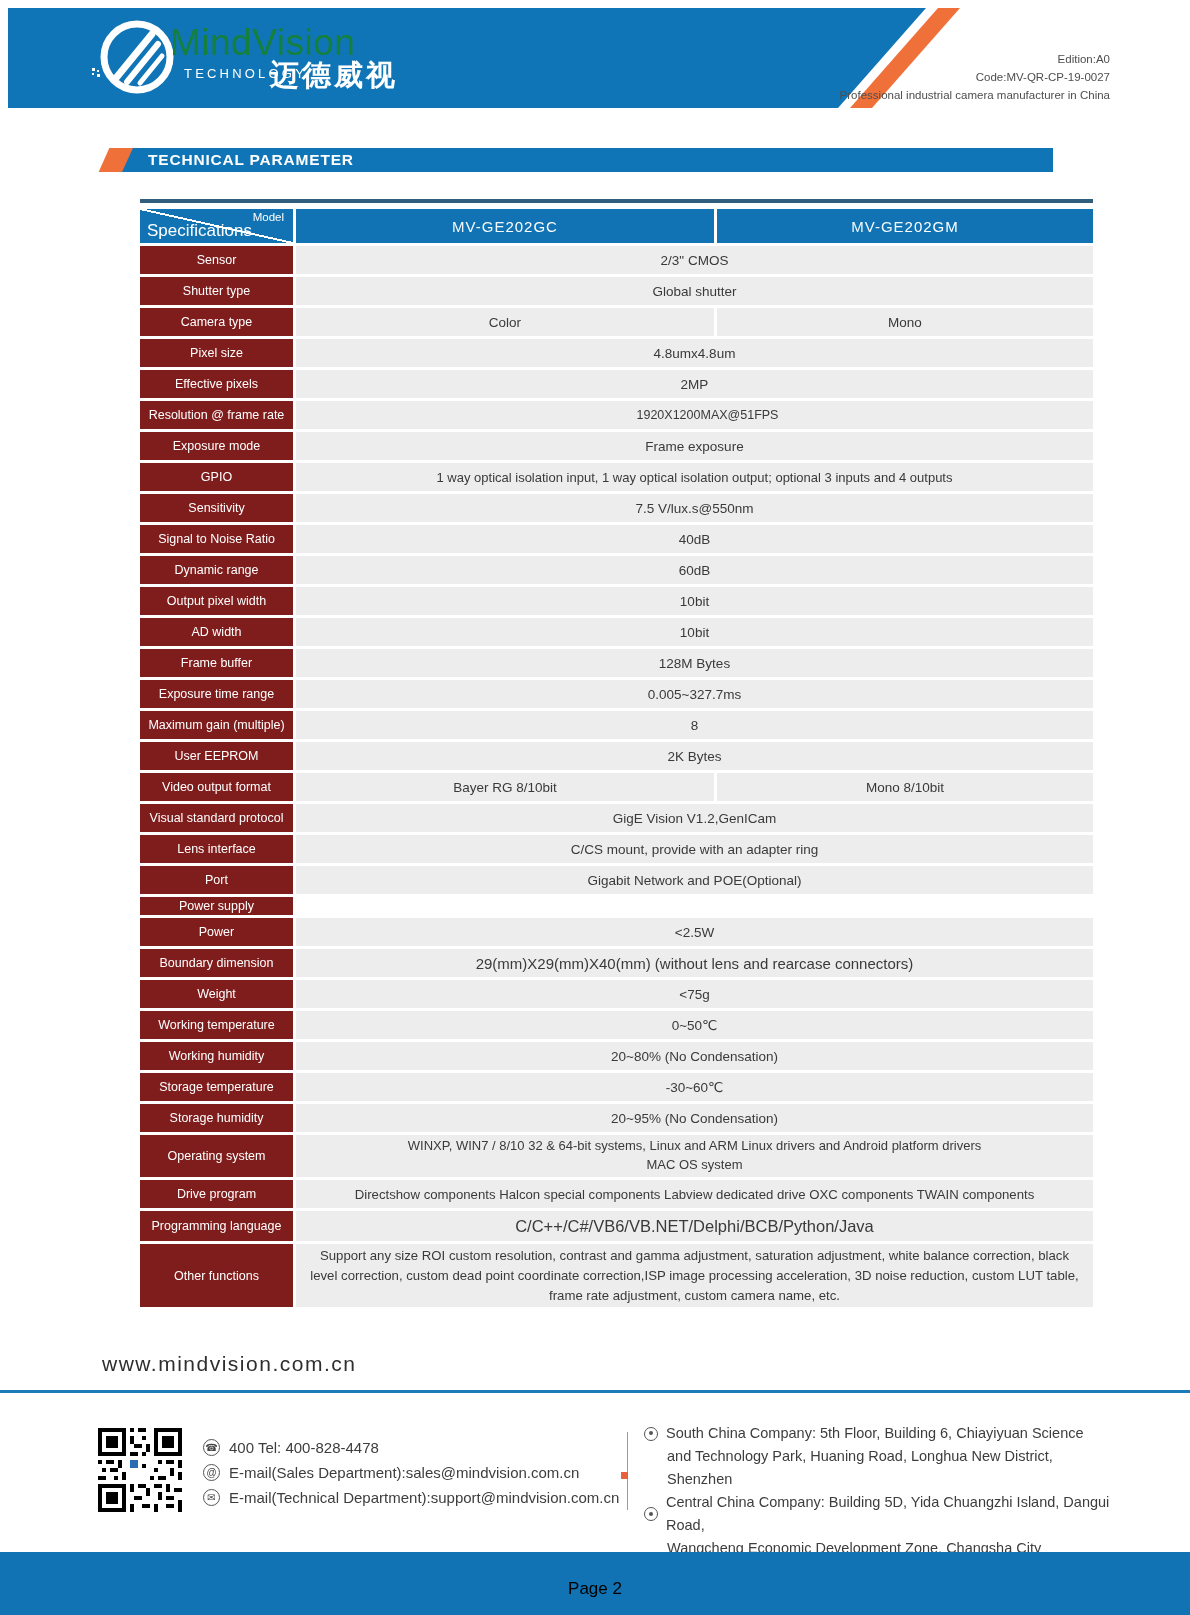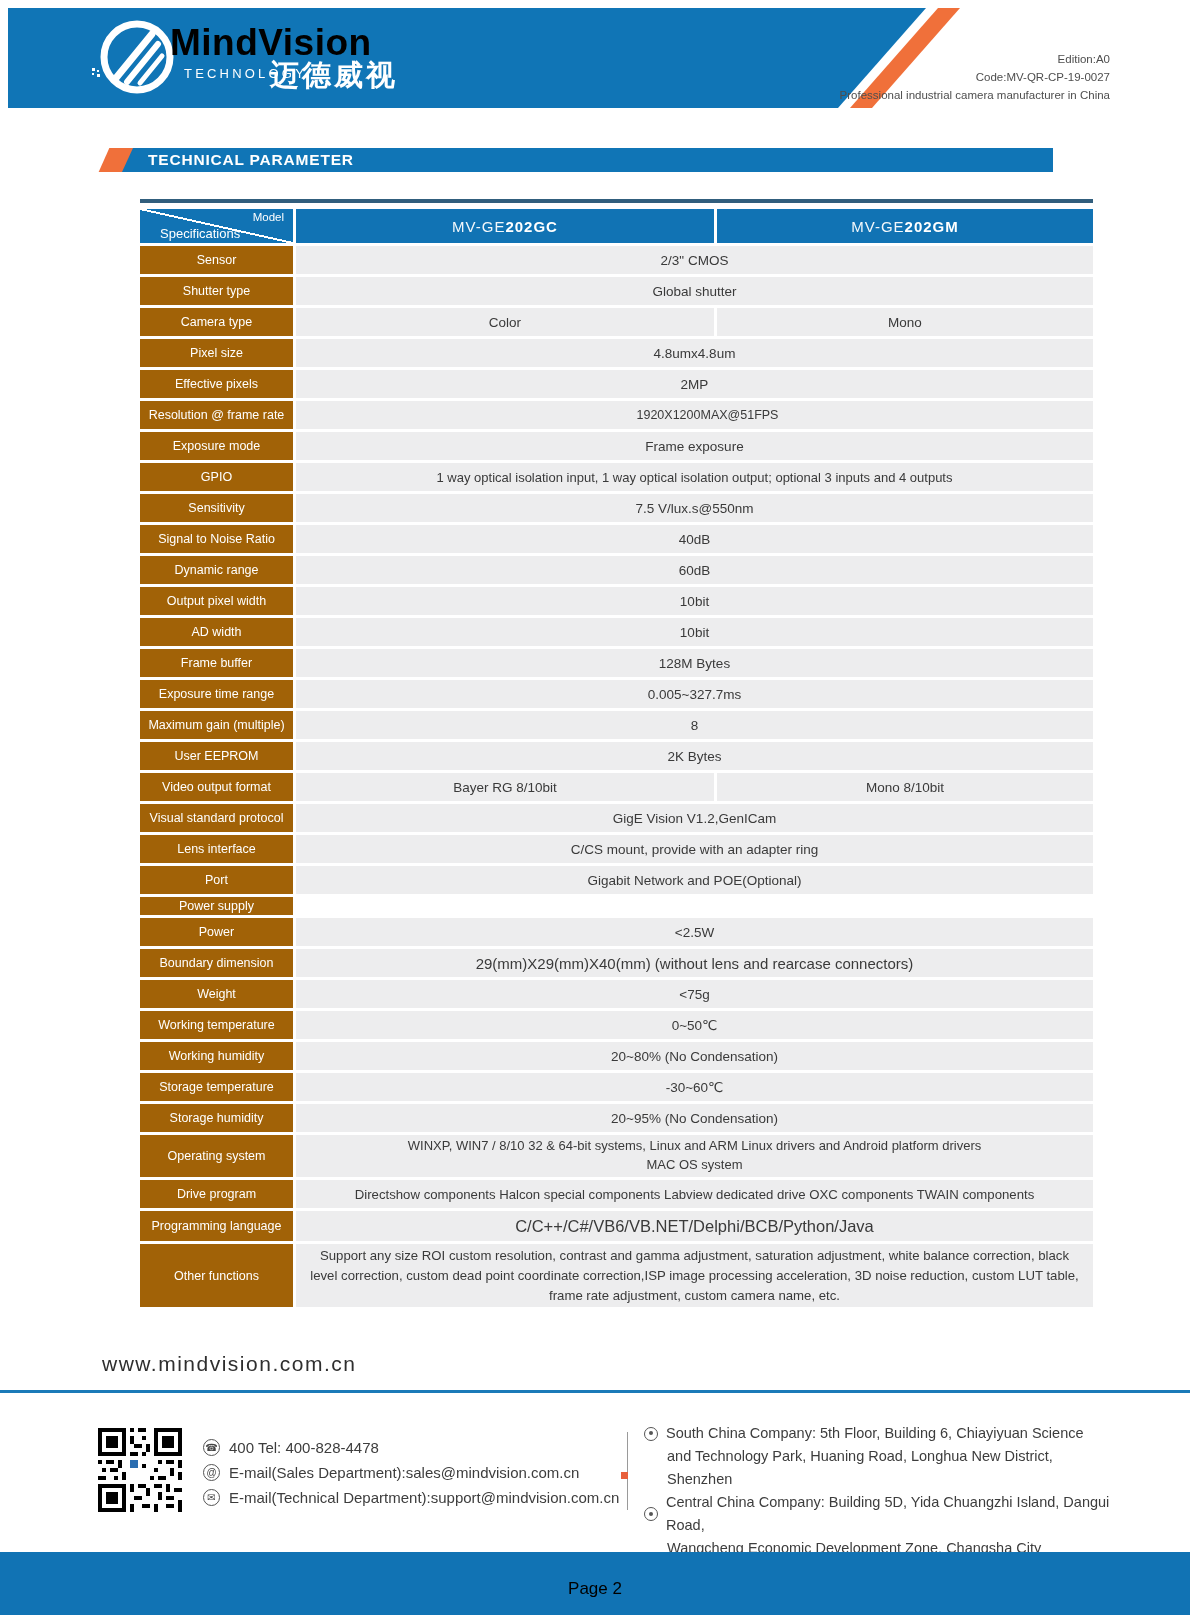--- a/index.html
+++ b/index.html
@@ -13,50 +13,50 @@
     clip-path:polygon(0 0, 918px 0, 830px 100%, 0 100%); }
   .hdr-orange { position:absolute; inset:0; background:#f0703a;
     clip-path:polygon(930px 0, 952px 0, 864px 100%, 842px 100%); }
   .logo-circle { position:absolute; left:92px; top:12px; width:74px; height:74px; }
   .logo-dots { position:absolute; left:84px; top:60px; width:12px; height:12px;
     background:
       linear-gradient(#fff,#fff) 0 0/3px 3px no-repeat,
       linear-gradient(#fff,#fff) 5px 2px/2px 2px no-repeat,
       linear-gradient(#fff,#fff) 0 5px/2px 2px no-repeat,
       linear-gradient(#fff,#fff) 5px 6px/3px 3px no-repeat; }
-  .brand { position:absolute; left:162px; top:14px; color:#000000; font-size:37px; font-weight:bold; letter-spacing:0.5px; }
+  .brand { position:absolute; left:162px; top:14px; color:#15803d; font-size:37px; font-weight:normal; letter-spacing:0.5px; }
   .brand-sub { position:absolute; left:176px; top:58px; color:#fff; font-size:13px; letter-spacing:3.2px; }
   .brand-cn { position:absolute; left:262px; top:48px; color:#fff; font-size:29px; font-weight:bold; letter-spacing:3px; }
   .hdr-meta { position:absolute; right:72px; bottom:4px; text-align:right; color:#4e4e4e; font-size:11.5px; line-height:18px; }
 
   
   .sec { position:absolute; left:0; top:148px; width:1190px; height:24px; }
   .sec-orange { position:absolute; left:104px; top:0; width:26px; height:24px; background:#f0703a; transform:skewX(-24deg); }
   .sec-bar { position:absolute; left:122px; top:0; width:931px; height:24px; background:#1075b6;
     clip-path:polygon(11px 0,100% 0,100% 100%,0 100%);
     box-shadow:2px 2px 1px rgba(0,0,0,0.18); }
   .sec-bar span { display:block; padding-left:26px; color:#fff; font-size:15.5px; font-weight:bold; letter-spacing:0.8px; line-height:24px; }
 
   
   .tbl { position:absolute; left:100px; top:199px; width:953px;margin-left:40px; }
   .tbl-topline { height:4px; background:#315e7d; margin-bottom:6px; }
   .thead { display:flex; height:34px; margin-bottom:3px; }
   .corner { position:relative; width:153px; height:34px; margin-right:3px; background:#1173b4;
     background-image:linear-gradient(to top right, rgba(0,0,0,0) calc(50% - 1px), #ffffff calc(50% - 1px), #ffffff calc(50% + 1px), rgba(0,0,0,0) calc(50% + 1px)); }
   .corner .tr { position:absolute; top:2px; right:9px; color:#fff; font-size:11.5px; }
-  .corner .bl { position:absolute; bottom:2px; left:20px; color:#fff; font-size:13px; }
+  .corner .bl { position:absolute; bottom:2px; left:7px; color:#fff; font-size:17px; }
   .thcell { height:34px; background:#1173b4; color:#fff; display:flex; align-items:center; justify-content:center;
     font-size:15px; letter-spacing:1px; }
   .th1 { width:418px; margin-right:3px; }
   .th2 { width:376px; }
-  .thcell b { font-weight:bold; }
+  .thcell b { font-weight:normal; }
   .thcell span { font-weight:normal; opacity:0.95; }
 
   .tbody .trow { display:flex; margin-bottom:3px; }
-  .tlabel { width:153px; margin-right:3px; background:#a16207; color:#fff; font-size:12.5px;
+  .tlabel { width:153px; margin-right:3px; background:#7f1d1d; color:#fff; font-size:12.5px;
     display:flex; align-items:center; justify-content:center; text-align:center; padding:2px 3px; }
   .tval { background:#ededee; color:#3a3a3a; font-size:13.5px; display:flex; align-items:center; justify-content:center;
     text-align:center; padding:2px 14px; white-space:pre-line; min-height:28px; }
   .vfull { width:797px; }
   .v1 { width:418px; margin-right:3px; }
   .v2 { width:376px; }
   .tbody .trow:nth-child(6)  .tval { font-size:12.5px;padding-left:40px; }
   .tbody .trow:nth-child(8)  .tval { font-size:13px; }
   .tbody .trow:nth-child(24) .tval { font-size:15px; }
   .tbody .trow:nth-child(30) .tval { font-size:13px; line-height:1.45; min-height:42px; }

